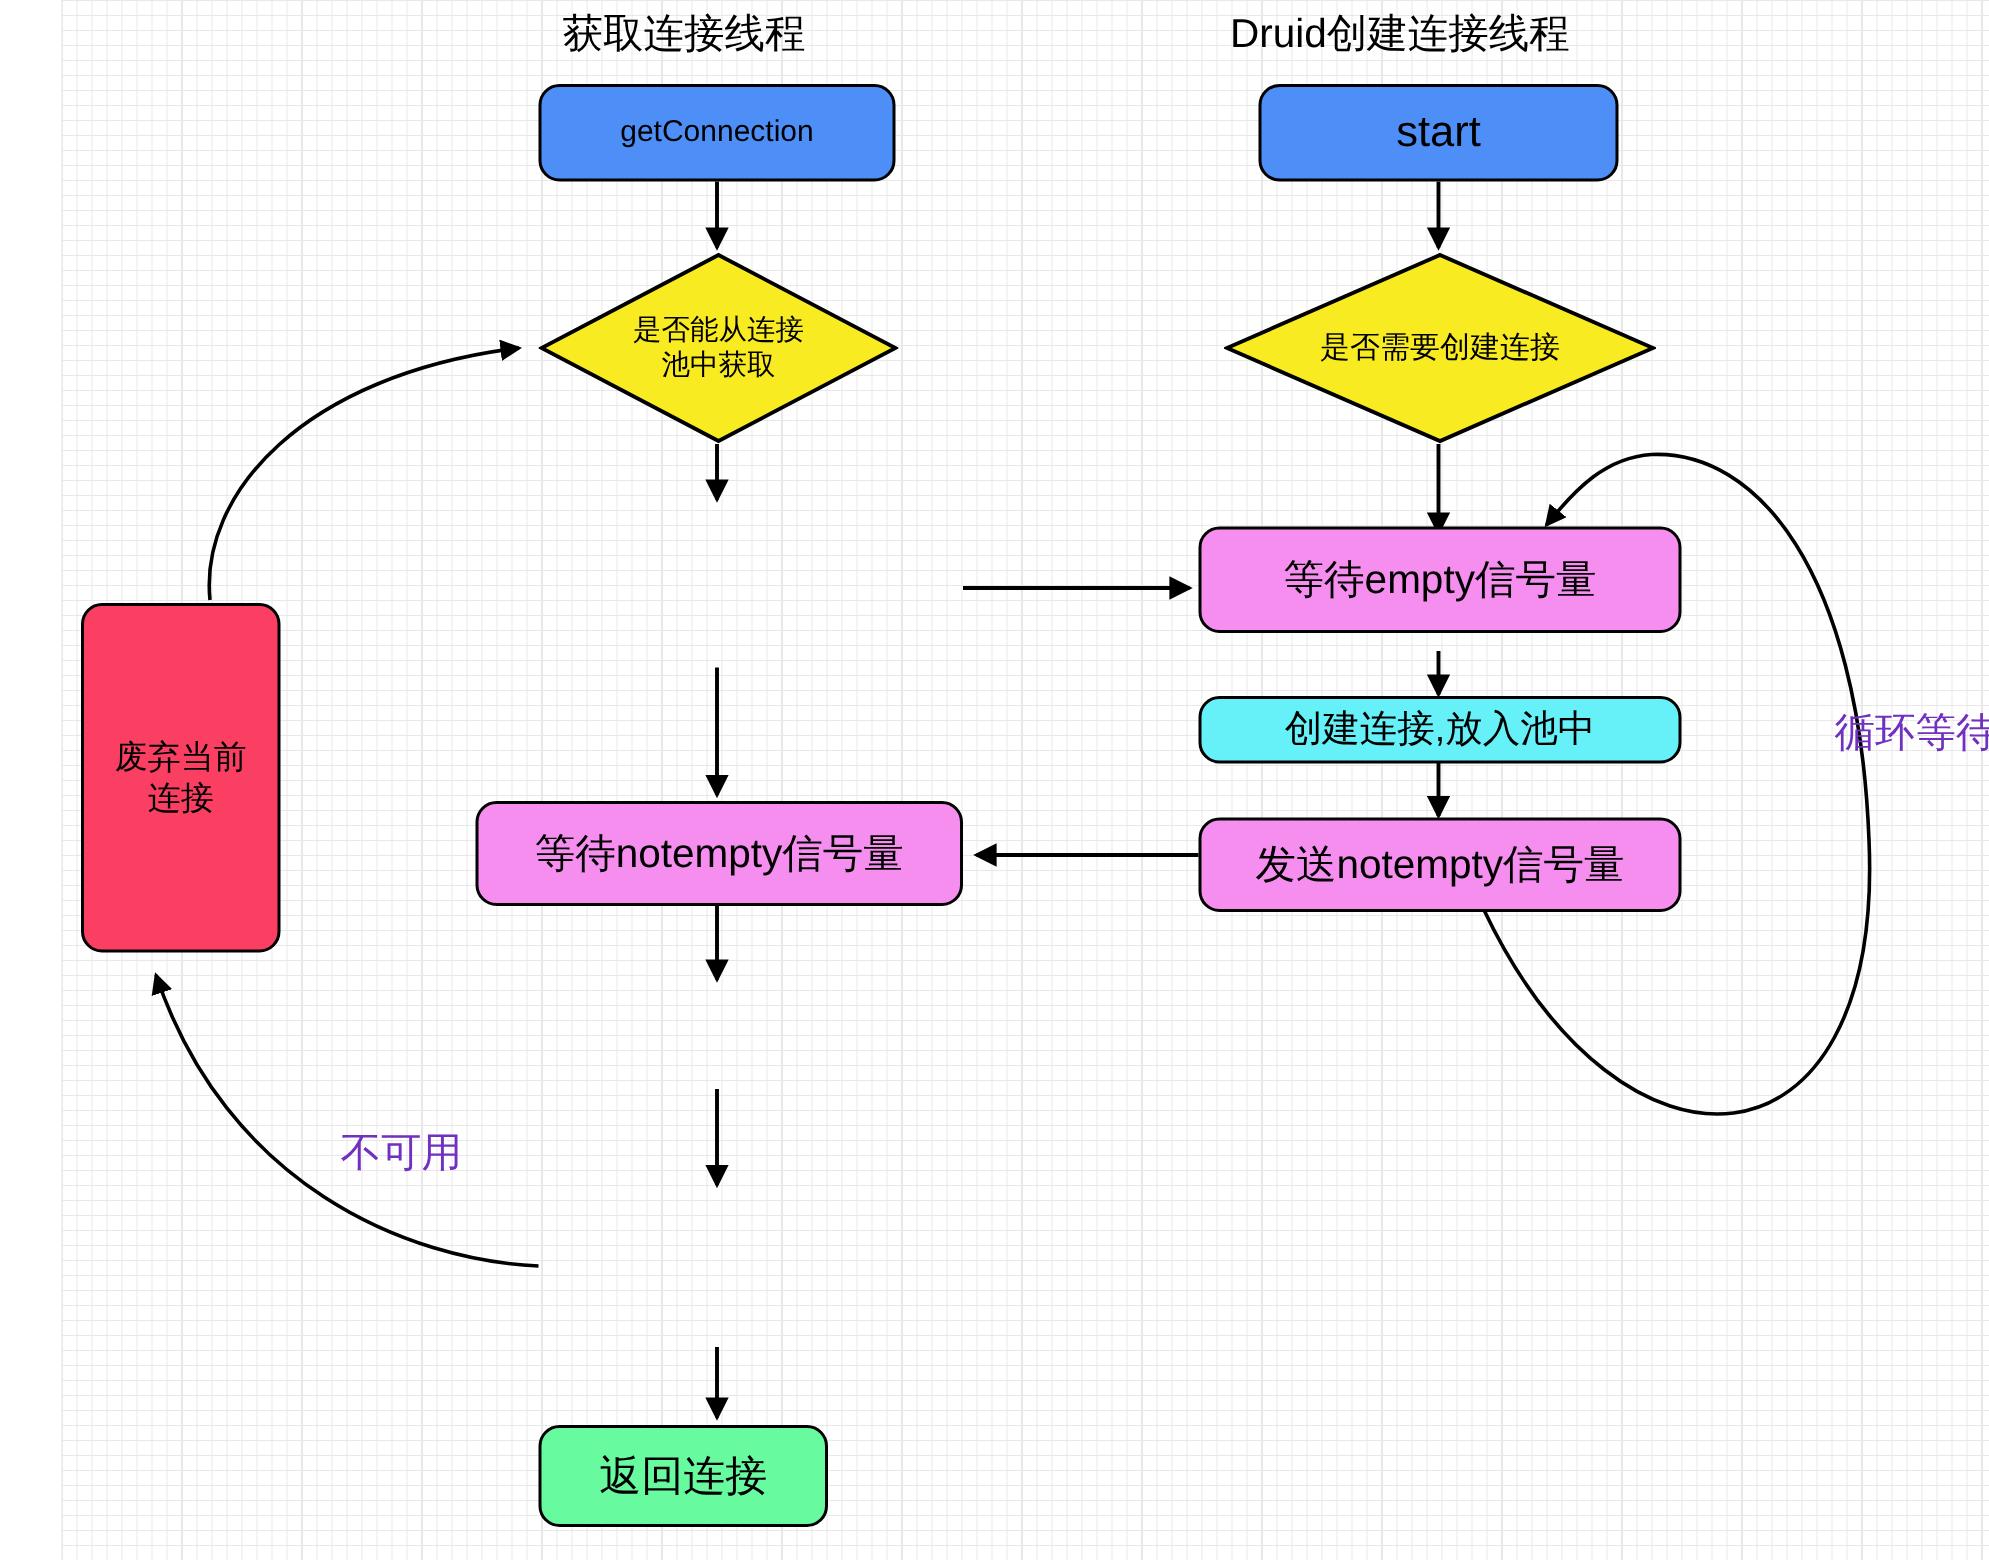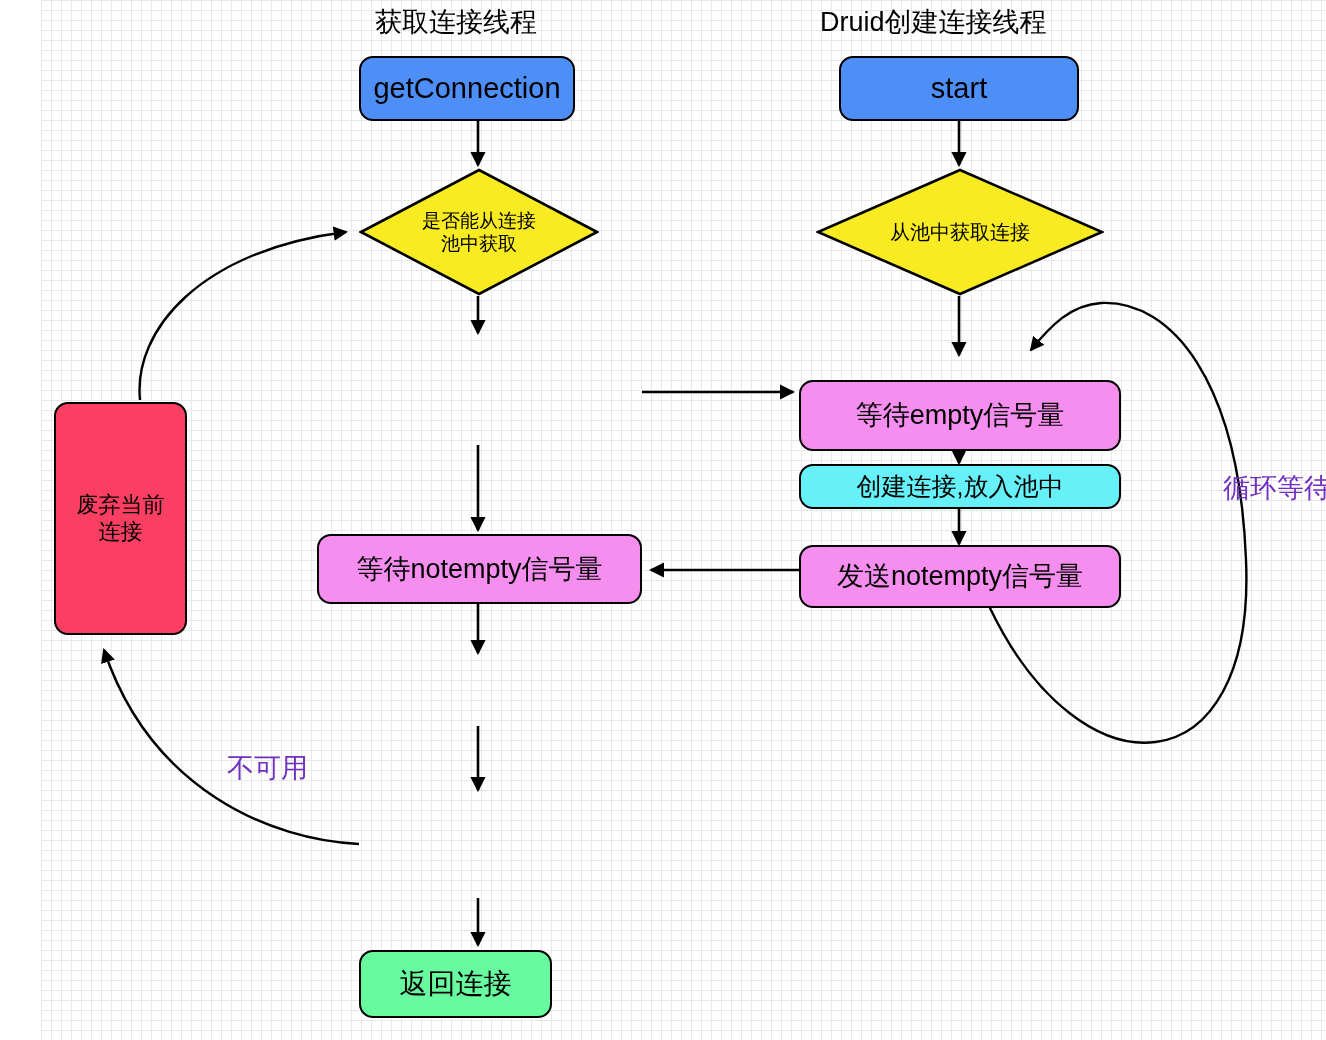--- a/index.html
+++ b/index.html
@@ -117,21 +117,21 @@
     <path d="M 99 400 C 92 330, 160 250, 305 232" stroke="#000000" stroke-width="2.4" fill="none" marker-end="url(#arrow)"></path>
 
     <path d="M 318 844 C 230 840, 110 790, 63 650" stroke="#000000" stroke-width="2.4" fill="none" marker-end="url(#arrow)"></path>
 
     <path d="M 948 606 C 1040 800, 1215 790, 1205 560 C 1198 380, 1130 300, 1060 303 C 1030 305, 1010 325, 990 350" stroke="#000000" stroke-width="2.4" fill="none" marker-end="url(#arrow)"></path>
   </svg>
 
   <div class="title" style="left:334px; top:4px;">获取连接线程</div>
   <div class="title" style="left:779px; top:4px;">Druid创建连接线程</div>
 
-  <div class="node rounded" style="left:318px; top:56px; width:216px; height:65px; background:#4d8ef7; font-size:29px;border-radius:14px;">
+  <div class="node rounded" style="left:318px; top:56px; width:238px; height:65px; background:#4d8ef7; font-size:20px;border-radius:14px;">
     <span>getConnection</span>
   </div>
 
   <div class="diamond-wrap" style="left:318px; top:168px; width:240px; height:128px;">
     <svg width="240" height="128" viewBox="0 0 240 128" xmlns="http://www.w3.org/2000/svg">
       <polygon points="120,2 238,64 120,126 2,64" fill="#f9eb22" stroke="#000000" stroke-width="2.6"></polygon>
     </svg>
     <div class="diamond-label" style="font-size:19px;">是否能从连接
 池中获取</div>
   </div>
@@ -153,24 +153,24 @@
   </div>
 
   <div class="node rounded" style="left:798px; top:56px; width:240px; height:65px; background:#4d8ef7; font-size:29px;">
     <span>start</span>
   </div>
 
   <div class="diamond-wrap" style="left:775px; top:168px; width:288px; height:128px;">
     <svg width="288" height="128" viewBox="0 0 288 128" xmlns="http://www.w3.org/2000/svg">
       <polygon points="144,2 286,64 144,126 2,64" fill="#f9eb22" stroke="#000000" stroke-width="2.6"></polygon>
     </svg>
-    <div class="diamond-label" style="font-size:20px;">从池中获取连接</div>
+    <div class="diamond-label" style="font-size:20px;">是否需要创建连接</div>
   </div>
 
-  <div class="node rounded" style="left:758px; top:380px; width:322px; height:71px; background:#f68ef0; font-size:27px;">
+  <div class="node rounded" style="left:758px; top:351px; width:322px; height:71px; background:#f68ef0; font-size:27px;">
     <span>等待empty信号量</span>
   </div>
 
   <div class="node rounded" style="left:758px; top:464px; width:322px; height:45px; background:#66f0f8; font-size:25px;">
     <span>创建连接,放入池中</span>
   </div>
 
   <div class="node rounded" style="left:758px; top:545px; width:322px; height:63px; background:#f68ef0; font-size:27px;">
     <span>发送notempty信号量</span>
   </div>

